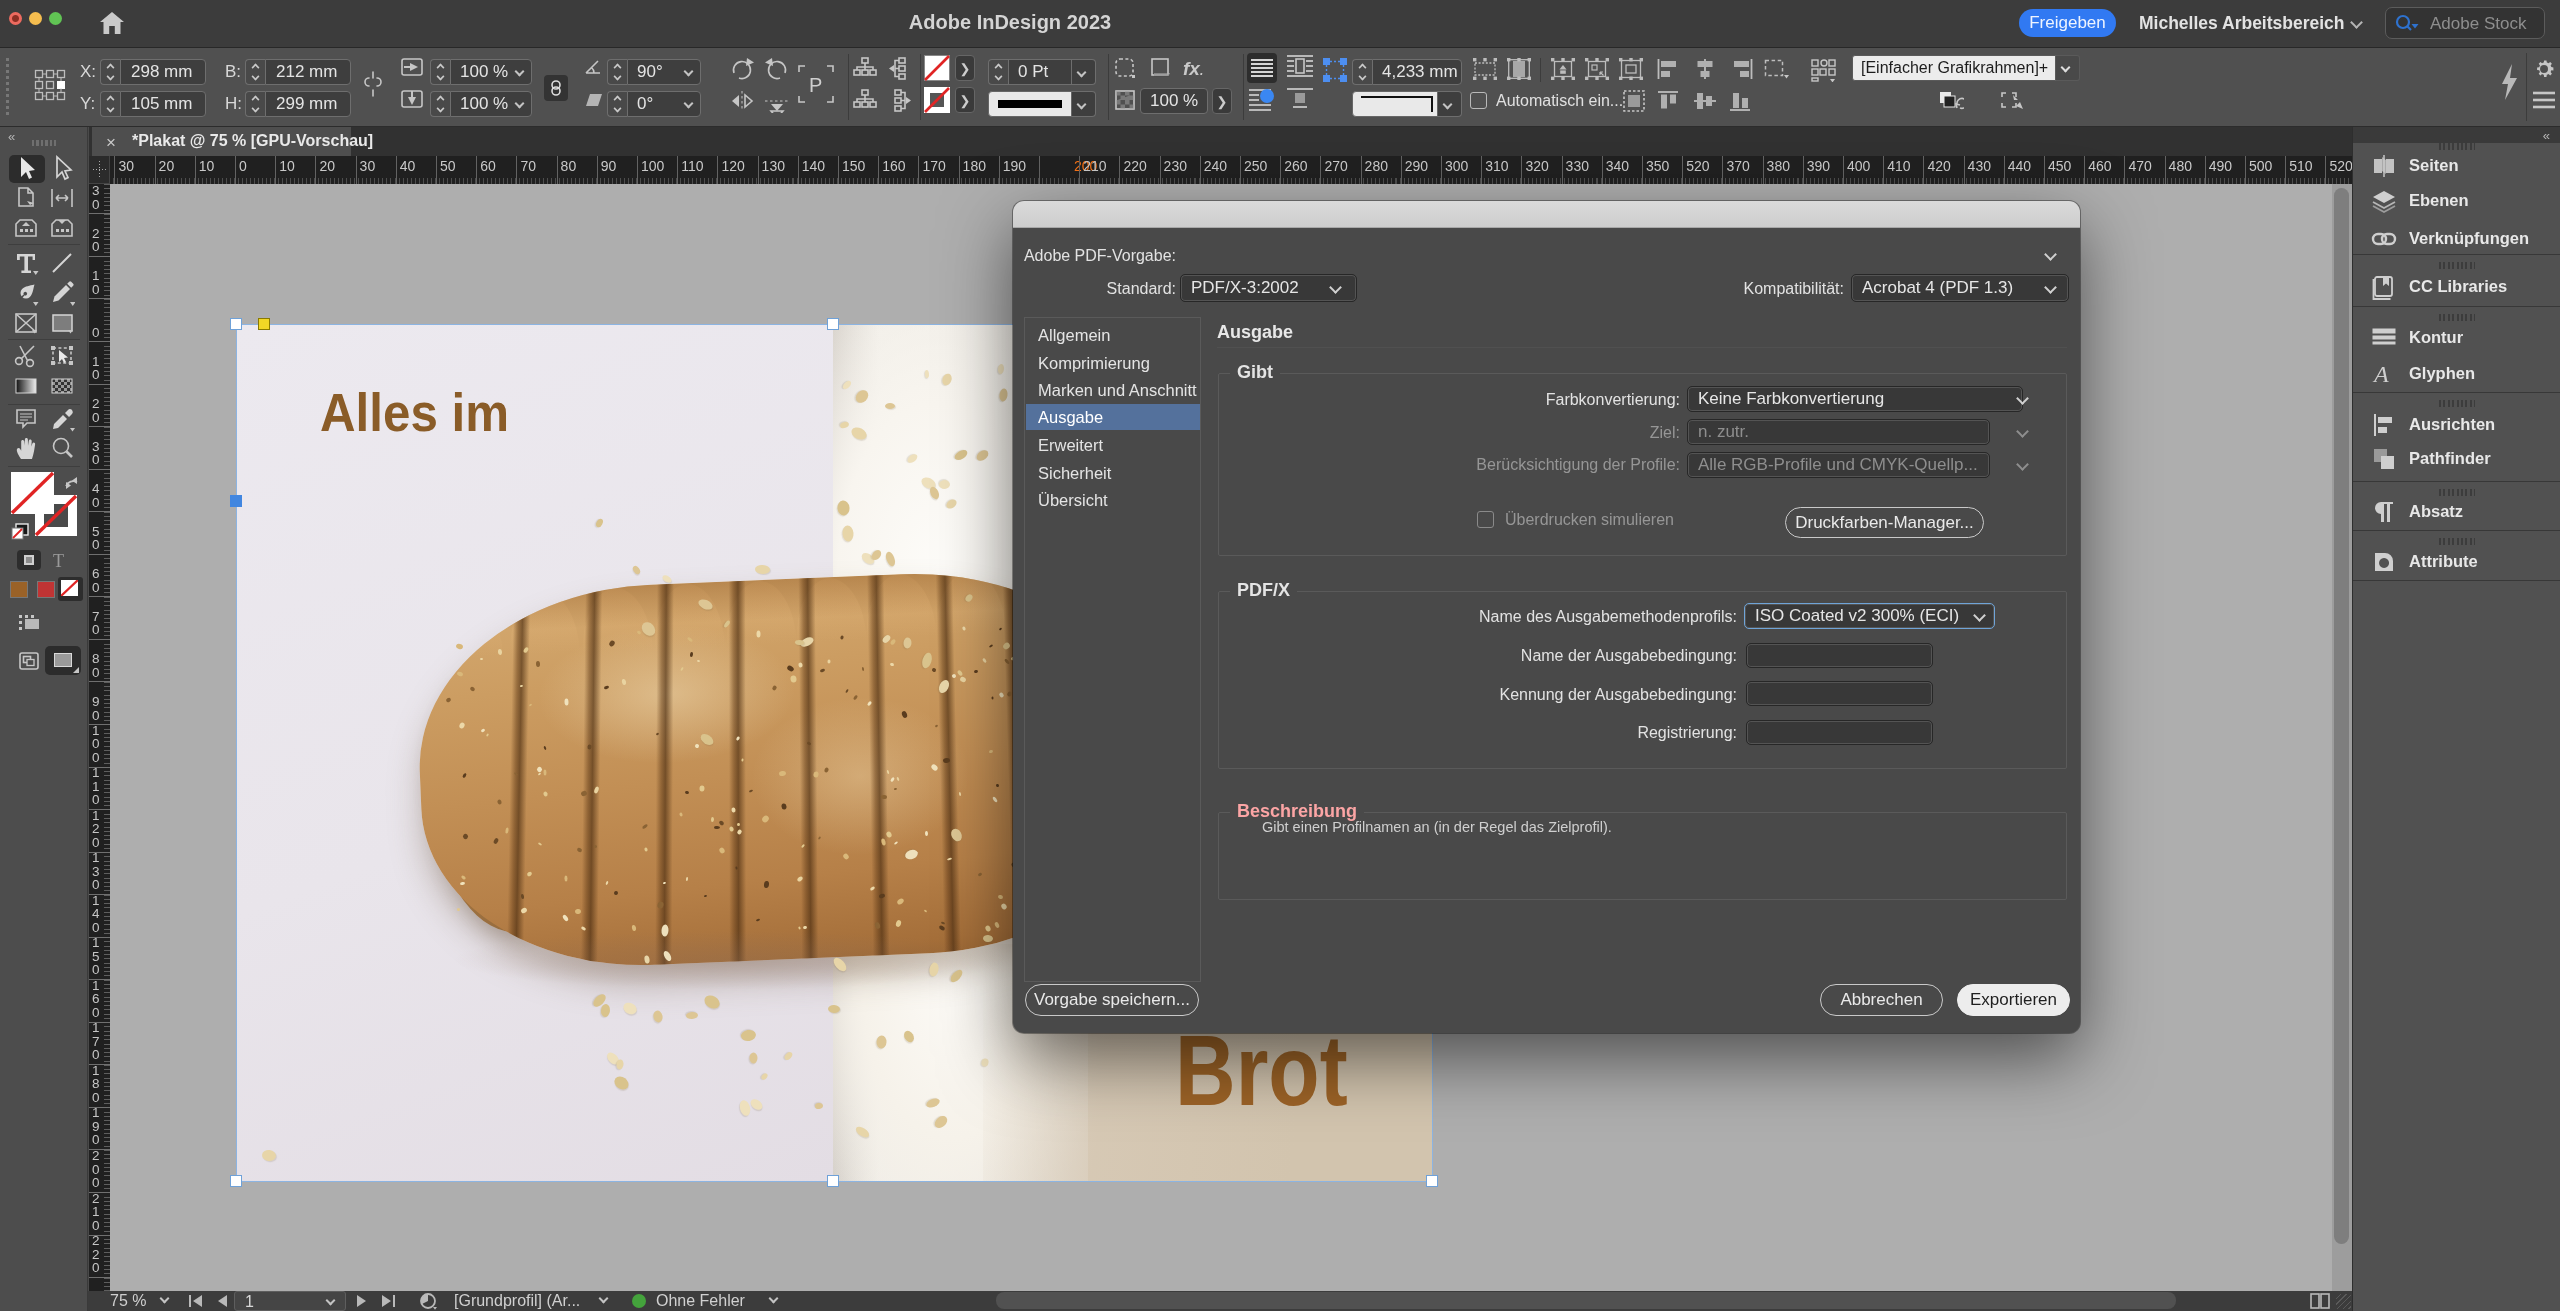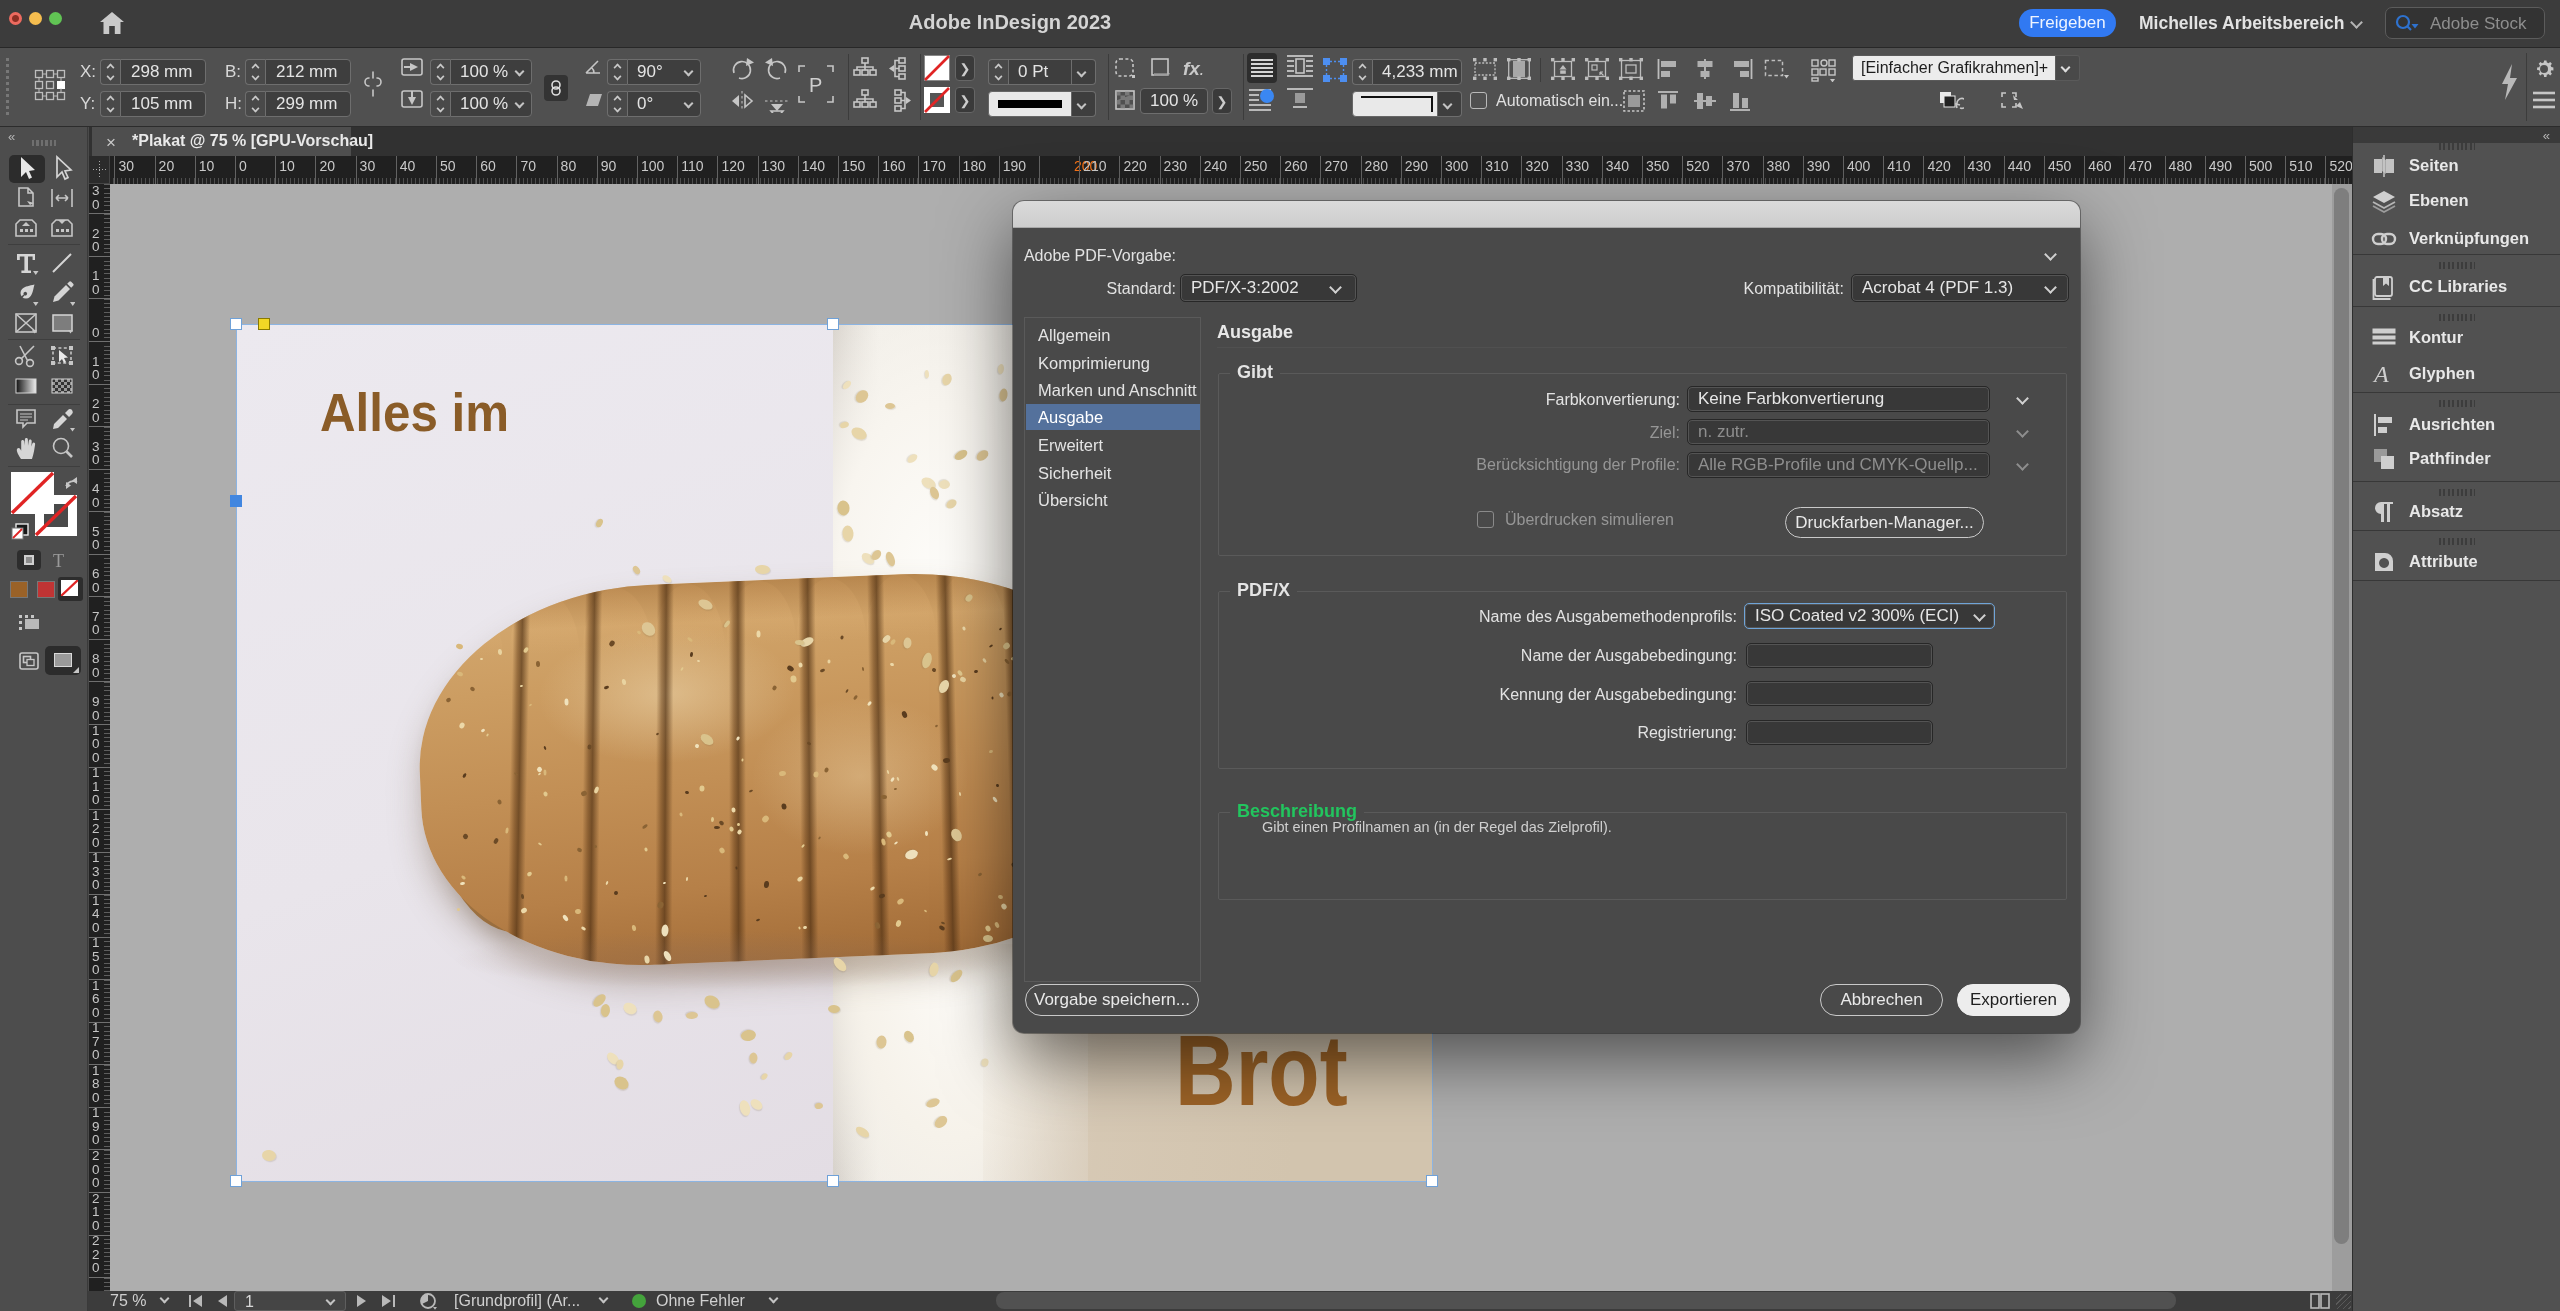--- a/index.html
+++ b/index.html
@@ -1328,21 +1328,21 @@
 <div class="a" style="left:1px;top:86px;width:174px;height:26px;color:#e4e4e4;font-size:16.5px;display:flex;align-items:center;padding-left:12px;white-space:nowrap; background:#54719c;color:#fff">Ausgabe</div>
 <div class="a" style="left:1px;top:114px;width:174px;height:26px;color:#e4e4e4;font-size:16.5px;display:flex;align-items:center;padding-left:12px;white-space:nowrap;">Erweitert</div>
 <div class="a" style="left:1px;top:142px;width:174px;height:26px;color:#e4e4e4;font-size:16.5px;display:flex;align-items:center;padding-left:12px;white-space:nowrap;">Sicherheit</div>
 <div class="a" style="left:1px;top:169px;width:174px;height:26px;color:#e4e4e4;font-size:16.5px;display:flex;align-items:center;padding-left:12px;white-space:nowrap;">Übersicht</div>
 </div>
 <div class="a" style="left:204px;top:121px;color:#e8e8e8;font-size:18px;font-weight:bold">Ausgabe</div>
 <div class="a" style="left:204px;top:146px;width:850px;height:1px;background:#505050"></div>
 <div class="a" style="left:205px;top:172px;width:849px;height:183px;border:1px solid #5a5a5a;border-radius:2px"></div>
 <div class="a" style="left:217px;top:161px;background:#494949;padding:0 7px;color:#e4e4e4;font-size:18px;font-weight:bold">Gibt</div>
 <div class="dlabel" style="right:400px;top:190px">Farbkonvertierung:</div>
-<div class="a dfld" style="left:674px;top:185px;width:303px;height:26px">Keine Farbkonvertierung</div>
+<div class="a dfld" style="left:674px;top:185px;width:336px;height:26px">Keine Farbkonvertierung</div>
 <div class="a" style="left:1005px;top:193px;width:9px;height:9px;border-right:2px solid #d0d0d0;border-bottom:2px solid #d0d0d0;transform:rotate(45deg)"></div>
 <div class="glabel" style="right:400px;top:223px">Ziel:</div>
 <div class="a dfld" style="left:674px;top:218px;width:303px;height:26px;color:#8e8e8e">n. zutr.</div>
 <div class="a" style="left:1005px;top:226px;width:9px;height:9px;border-right:2px solid #8e8e8e;border-bottom:2px solid #8e8e8e;transform:rotate(45deg)"></div>
 <div class="glabel" style="right:400px;top:255px">Berücksichtigung der Profile:</div>
 <div class="a dfld" style="left:674px;top:251px;width:303px;height:26px;color:#8e8e8e">Alle RGB-Profile und CMYK-Quellp...</div>
 <div class="a" style="left:1005px;top:259px;width:9px;height:9px;border-right:2px solid #8e8e8e;border-bottom:2px solid #8e8e8e;transform:rotate(45deg)"></div>
 <div class="a" style="left:464px;top:310px;width:17px;height:17px;border:1.6px solid #8a8a8a;border-radius:3px"></div>
 <div class="glabel" style="left:492px;top:310px;text-align:left">Überdrucken simulieren</div>
 <div class="a pill" style="left:772px;top:306px;width:199px;height:31px">Druckfarben-Manager...</div>
@@ -1351,17 +1351,17 @@
 <div class="dlabel" style="right:343px;top:407px">Name des Ausgabemethodenprofils:</div>
 <div class="a dfld" style="left:731px;top:402px;width:251px;height:26px;border:1.6px solid #6fa4d8">ISO Coated v2 300% (ECI)</div>
 <div class="a" style="left:962px;top:410px;width:9px;height:9px;border-right:2px solid #d0d0d0;border-bottom:2px solid #d0d0d0;transform:rotate(45deg)"></div>
 <div class="dlabel" style="right:343px;top:446px">Name der Ausgabebedingung:</div>
 <div class="a dfld" style="left:733px;top:442px;width:187px;height:25px"></div>
 <div class="dlabel" style="right:343px;top:485px">Kennung der Ausgabebedingung:</div>
 <div class="a dfld" style="left:733px;top:480px;width:187px;height:25px"></div>
 <div class="dlabel" style="right:343px;top:523px">Registrierung:</div>
 <div class="a dfld" style="left:733px;top:519px;width:187px;height:25px"></div>
 <div class="a" style="left:205px;top:611px;width:849px;height:88px;border:1px solid #5a5a5a;border-radius:2px"></div>
-<div class="a" style="left:217px;top:600px;background:#494949;padding:0 7px;color:#22c55e;font-size:18px;font-weight:bold">Beschreibung</div>
+<div class="a" style="left:217px;top:600px;background:#494949;padding:0 7px;color:#fca5a5;font-size:18px;font-weight:bold">Beschreibung</div>
 <div class="a" style="left:249px;top:618px;color:#cfcfcf;font-size:14.5px">Gibt einen Profilnamen an (in der Regel das Zielprofil).</div>
 <div class="a pill" style="left:12px;top:783px;width:174px;height:32px">Vorgabe speichern...</div>
 <div class="a pill" style="left:807px;top:783px;width:123px;height:32px">Abbrechen</div>
 <div class="a pill" style="left:944px;top:783px;width:113px;height:32px;background:#ededed;color:#1f1f1f;border-color:#ededed">Exportieren</div>
 </div>
 </body></html>

